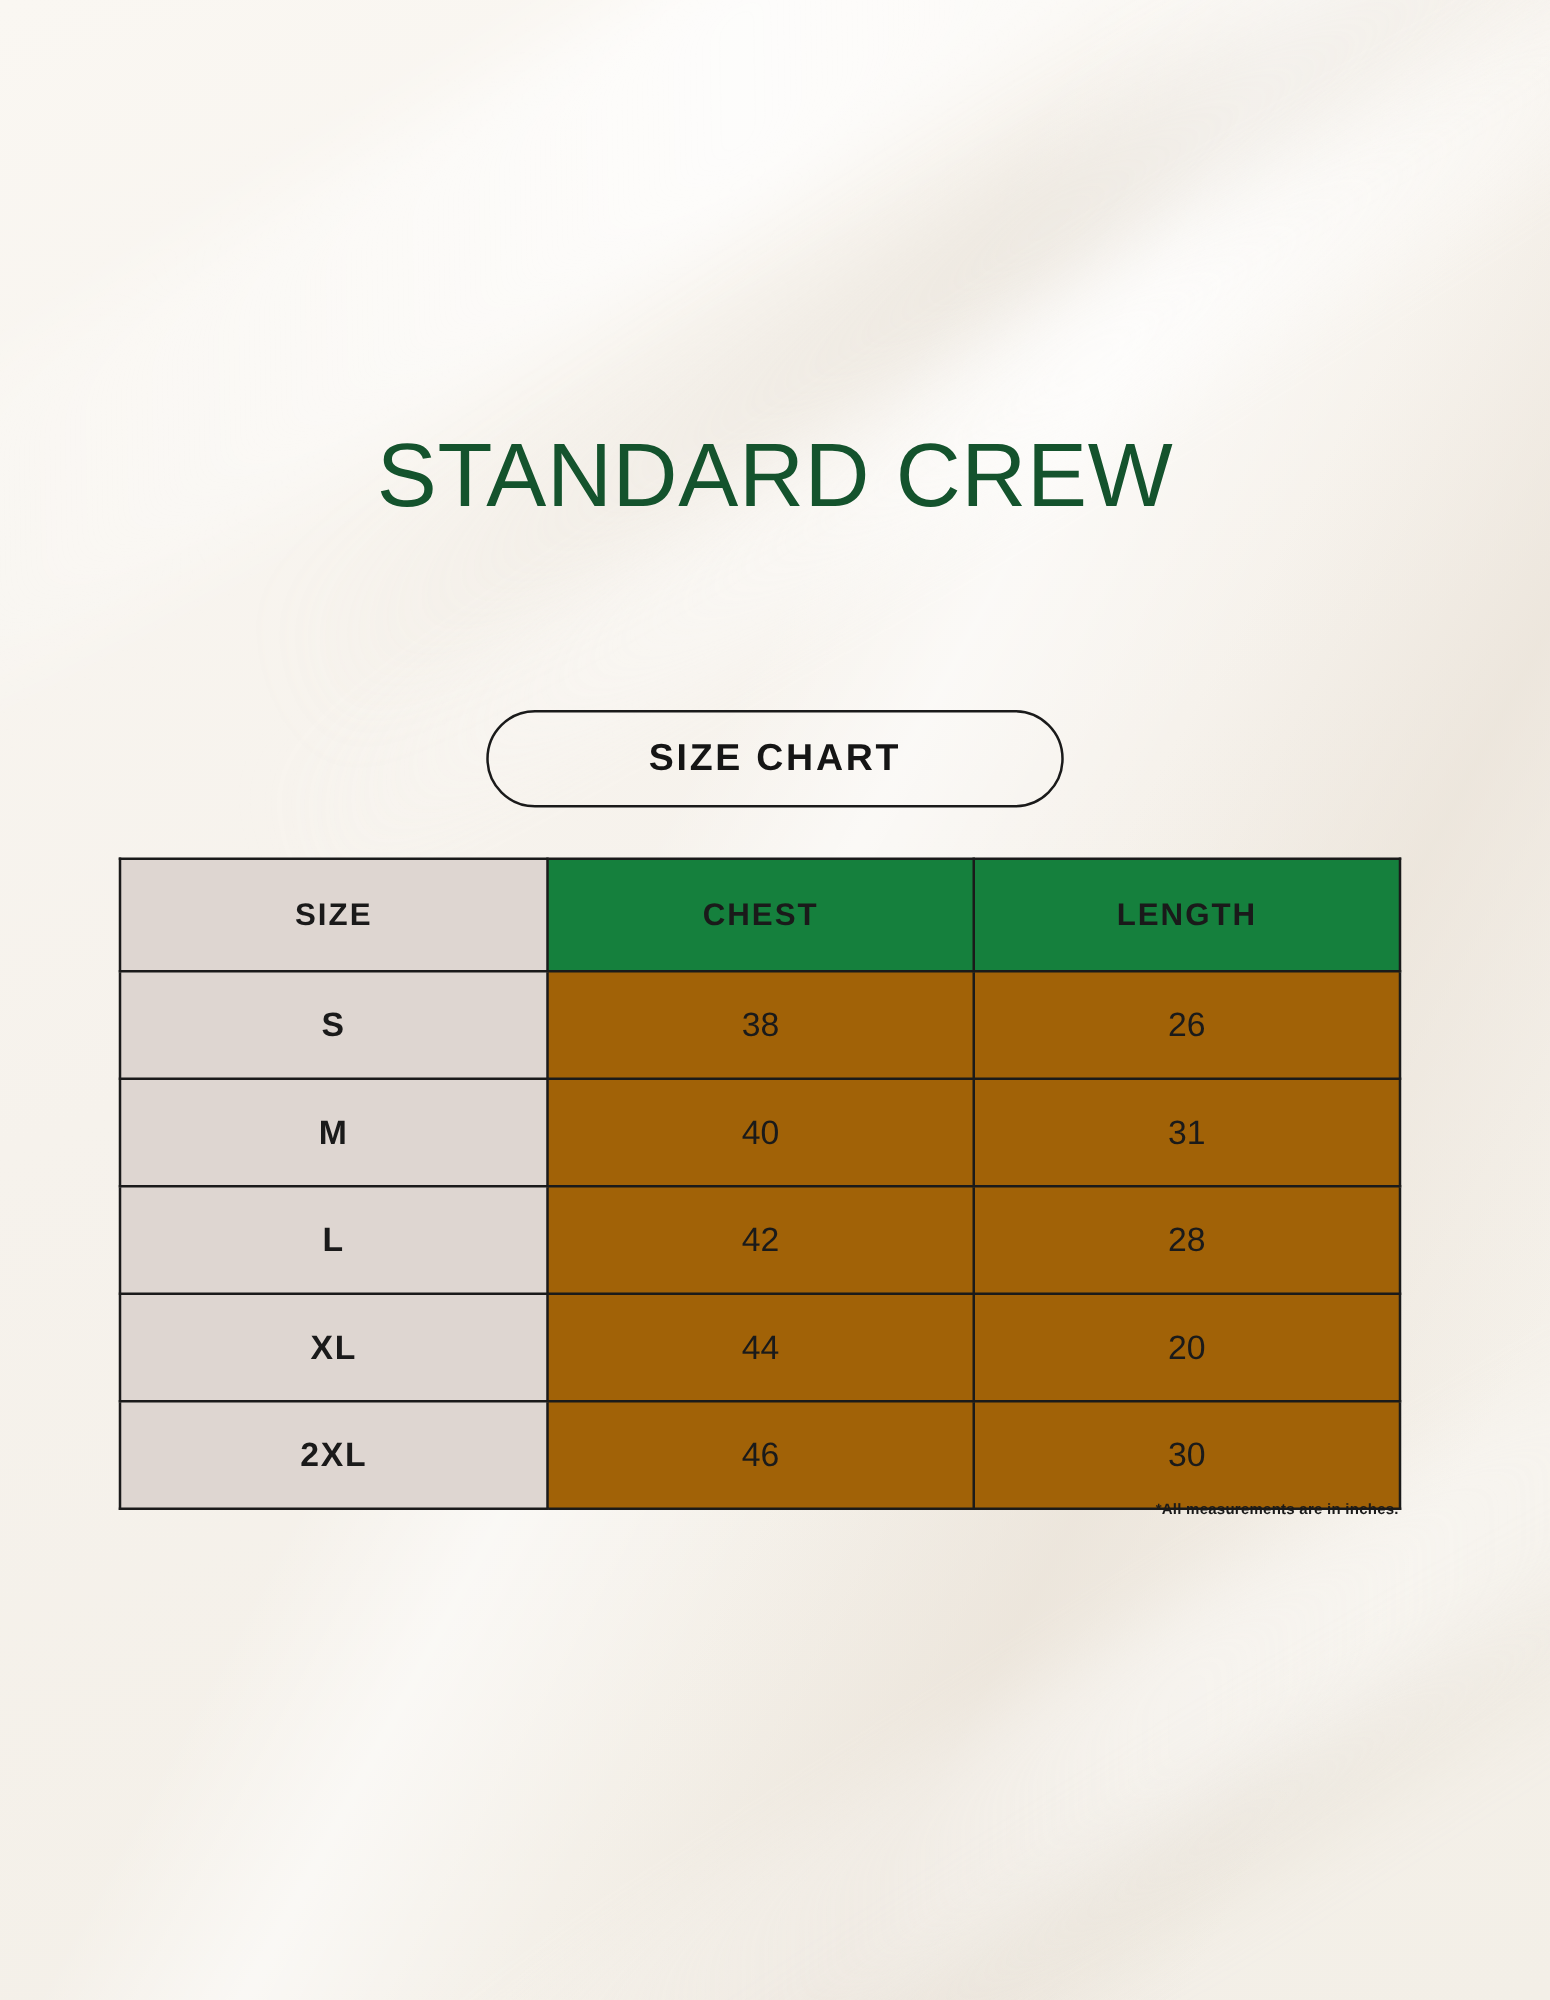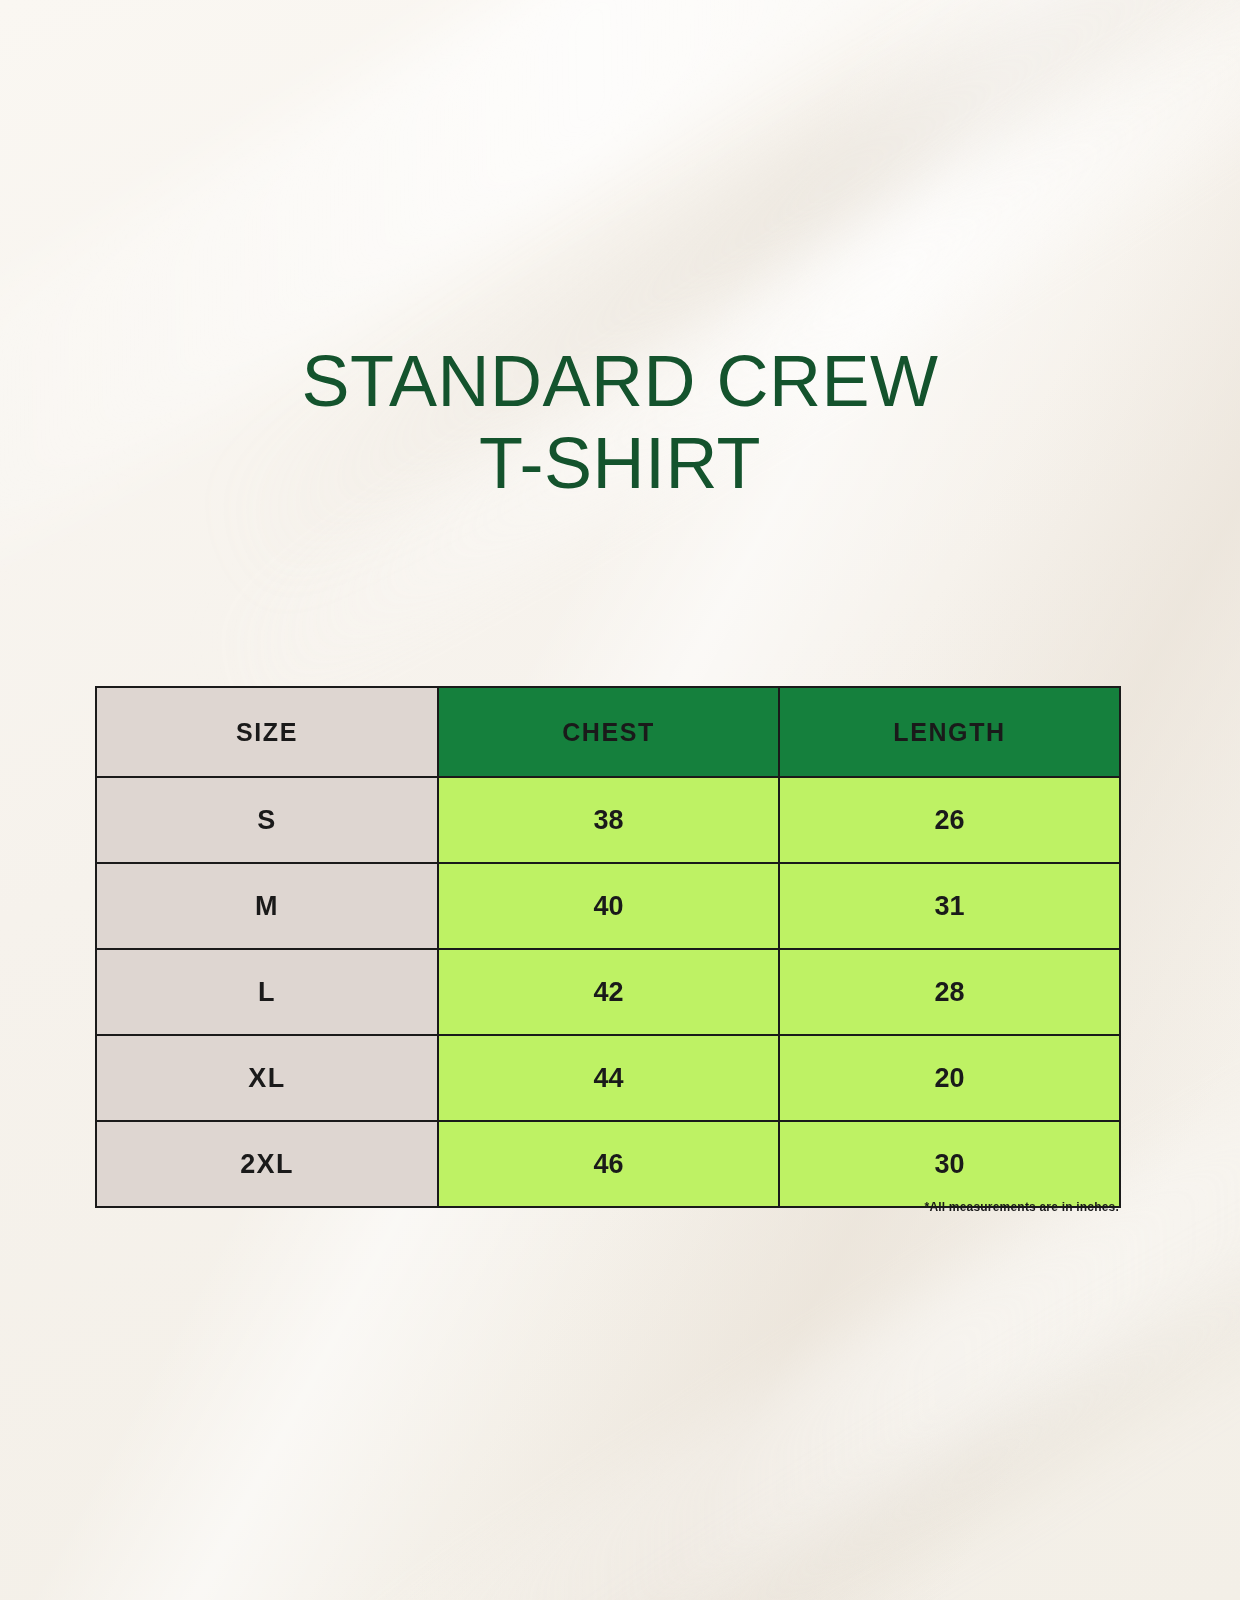--- a/index.html
+++ b/index.html
@@ -118,22 +118,22 @@
     height: 86px;
     font-size: 27px;
     color: #1a1a1a;
   }
   td.c-size {
     background: #ded6d1;
     font-weight: 700;
     letter-spacing: 1.4px;
   }
   td.c-val {
-    background: #bef264;
-    font-weight: 700;
+    background: #a16207;
+    font-weight: 400;
   }
 
   .footnote {
     position: absolute;
     top: 1200px;
     left: 95px;
     width: 1024px;
     text-align: right;
     font-size: 12px;
     font-weight: 700;
@@ -148,23 +148,25 @@
 
   <div class="bg-wash"></div>
   <div class="bg-shadow s1"></div>
   <div class="bg-streak a"></div>
   <div class="bg-streak b"></div>
   <div class="bg-streak c"></div>
   <div class="bg-shadow s2"></div>
 
   <div class="title-block">
     <div class="title-line">STANDARD CREW</div>
-    <div class="title-line">T-SHIRT</div>
   </div>
 
+  <div class="pill">
+    <span class="pill-label">SIZE CHART</span>
+  </div>
 
   <table class="size-table">
     <colgroup>
       <col class="col-size">
       <col class="col-val">
       <col class="col-val">
     </colgroup>
     <thead>
       <tr>
         <th class="h-size">SIZE</th>

